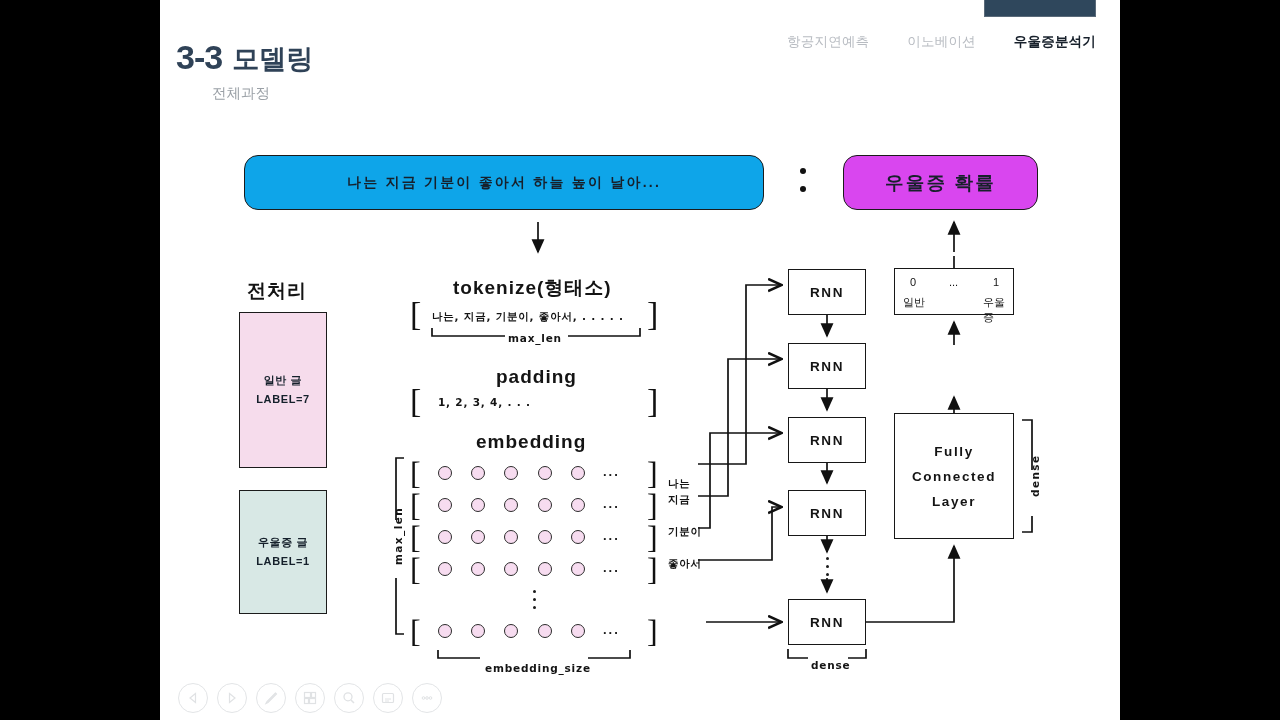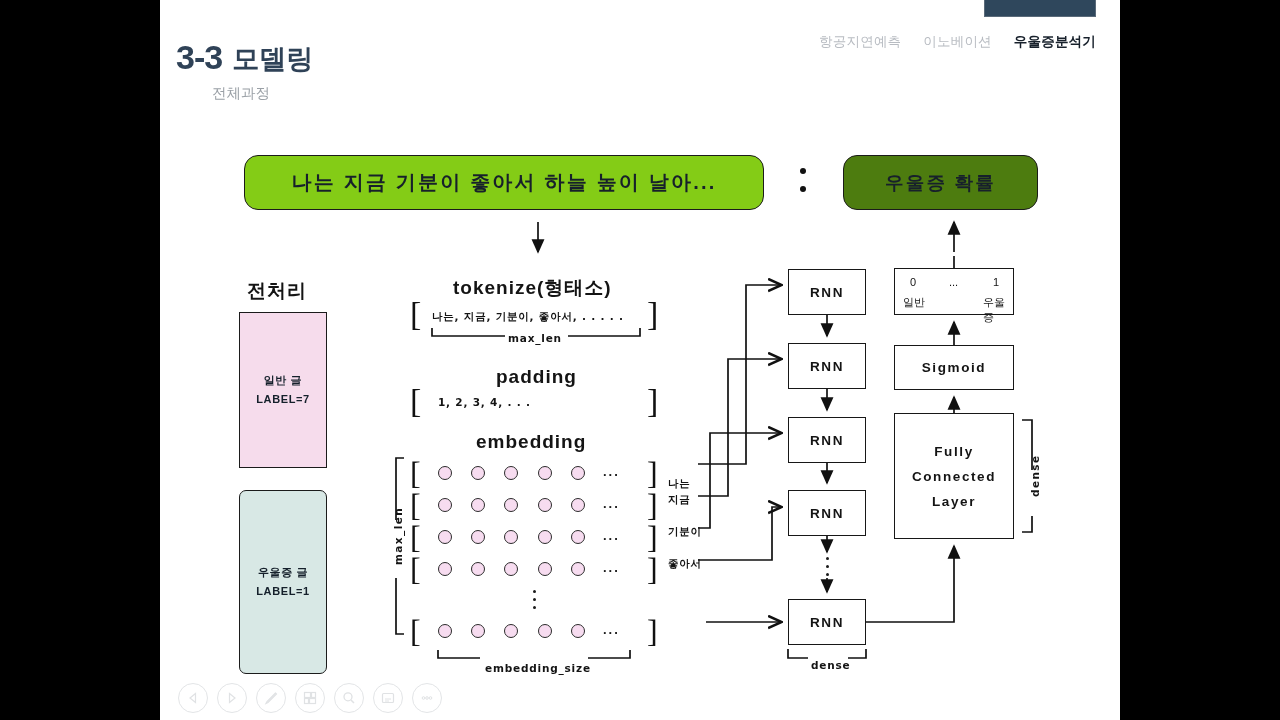--- a/index.html
+++ b/index.html
@@ -17,21 +17,21 @@
     background: #ffffff;
   }
 
   
   .topbar-accent {
     position: absolute; left: 824px; top: -6px; width: 112px; height: 23px;
     background: #2f475c; border: 1px solid #5a6a79;
   }
   .nav {
     position: absolute; right: 24px; top: 33px;
-    display: flex; align-items: center; gap: 22px;
+    display: flex; align-items: center; gap: 38px;
     font-size: 13.5px; letter-spacing: .2px;
   }
   .nav-item { color: #b8bcc2; white-space: nowrap; }
   .nav-item.active { color: #17202b; font-weight: bold; }
 
   .title-wrap { position: absolute; left: 16px; top: 40px; }
   .title-row { display: flex; align-items: flex-end; gap: 10px; }
   .title-num {
     font-size: 34px; font-weight: bold; color: #2f4257; letter-spacing: -1px;
     line-height: 1;
@@ -46,25 +46,25 @@
   }
 
   
   .pill {
     position: absolute; display: flex; align-items: center; justify-content: center;
     border: 1.6px solid #1b1b1b; border-radius: 14px;
     font-weight: bold; color: #17202b;
   }
   .pill-input {
     left: 84px; top: 155px; width: 520px; height: 55px;
-    background: #84cc16; font-size: 20px; letter-spacing: 2.2px;
+    background: #0ea5e9; font-size: 14px; letter-spacing: 2.2px;
   }
   .pill-output {
     left: 683px; top: 155px; width: 195px; height: 55px;
-    background: #4d7c0f; font-size: 18.5px; letter-spacing: 2.2px;
+    background: #d946ef; font-size: 18.5px; letter-spacing: 2.2px;
   }
   .dots-sep {
     position: absolute; left: 640px; top: 168px;
     display: flex; flex-direction: column; gap: 12px;
   }
   .dots-sep i { display: block; width: 6px; height: 6px; border-radius: 50%; background: #111; }
 
   
   .sec-head {
     position: absolute; font-weight: bold; color: #141414;
@@ -81,21 +81,21 @@
   }
 
   
   .label-box {
     position: absolute; border: 1.5px solid #1b1b1b;
     display: flex; flex-direction: column; align-items: center; justify-content: center;
     font-size: 11px; font-weight: bold; color: #15202b; line-height: 1.7;
     letter-spacing: .6px;
   }
   .label-box.normal { left: 79px; top: 312px; width: 88px; height: 156px; background: #f6dcec; }
-  .label-box.depress { left: 79px; top: 490px; width: 88px; height: 184px; background: #d8e8e5; border-radius: 7px; }
+  .label-box.depress { left: 79px; top: 490px; width: 88px; height: 124px; background: #d8e8e5; }
 
   
   .nbox {
     position: absolute; border: 1.4px solid #171717; background: #fff;
     display: flex; align-items: center; justify-content: center; text-align: center;
     font-weight: bold; color: #141414; font-size: 13.5px; letter-spacing: 1.6px;
   }
 
   
   svg.lines { position: absolute; left: 0; top: 0; width: 960px; height: 720px; pointer-events: none; }
@@ -266,21 +266,20 @@
     <div class="mono-s" style="left:651px; top:659px;">dense</div>
 
     <div class="prob-box">
       <span class="prob-num" style="left:15px; top:7px;">0</span>
       <span class="prob-num" style="left:54px; top:7px;">...</span>
       <span class="prob-num" style="left:98px; top:7px;">1</span>
       <span class="prob-sub" style="left:8px; top:26px;">일반</span>
       <span class="prob-sub" style="left:88px; top:26px;">우울증</span>
     </div>
 
-    <div class="nbox" style="left:734px; top:345px; width:120px; height:45px;">Sigmoid</div>
 
     <div class="nbox" style="left:734px; top:413px; width:120px; height:126px; flex-direction:column; gap:10px;">
       <span>Fully</span>
       <span>Connected</span>
       <span>Layer</span>
     </div>
     <div class="rot-label" style="left:869px; top:497px;">dense</div>
 
     <svg class="lines" viewBox="0 0 960 720">
       <defs>

